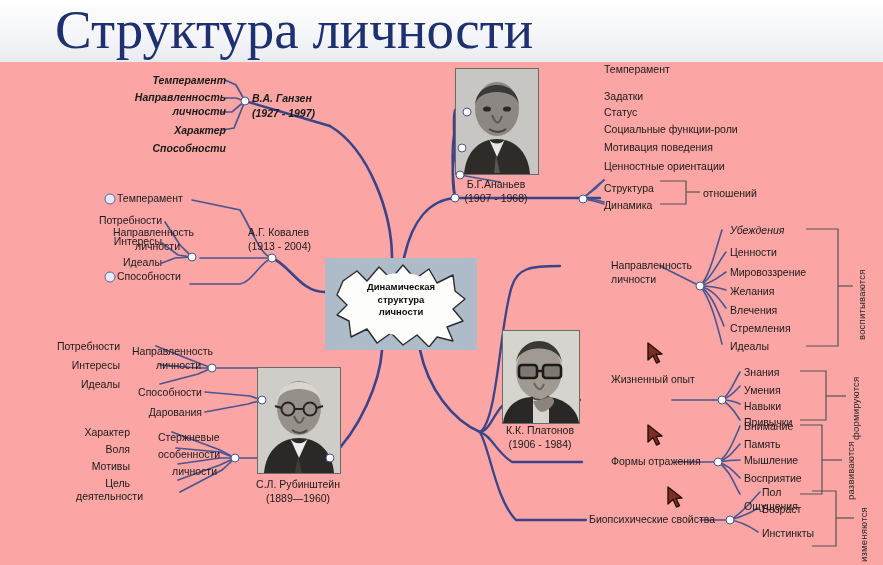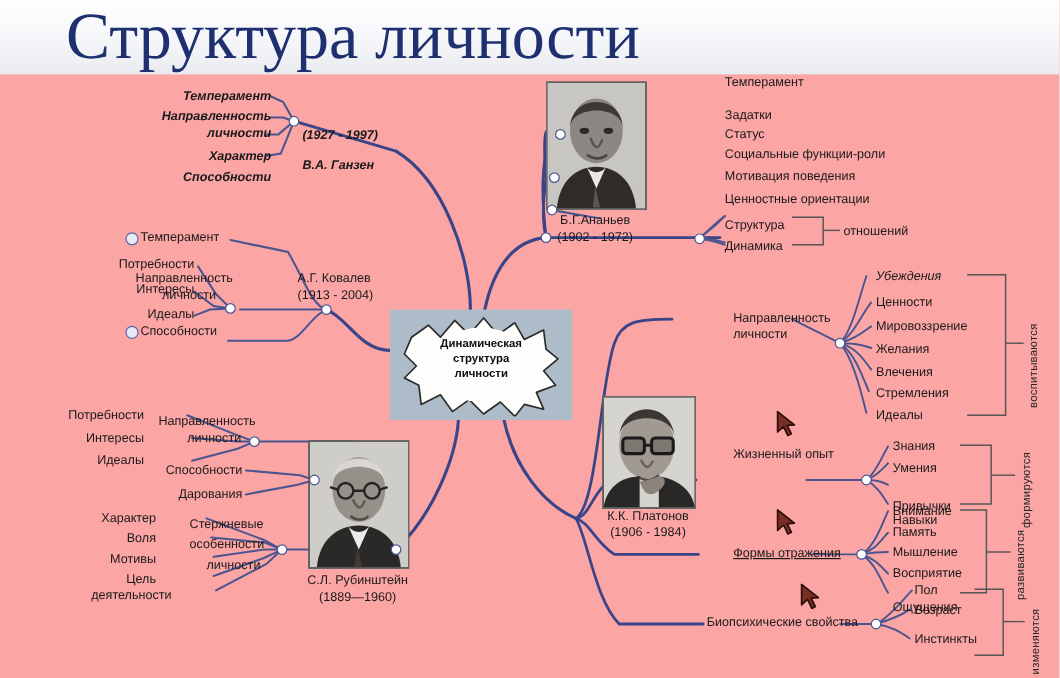--- a/index.html
+++ b/index.html
@@ -218,40 +218,40 @@
       <path d="M812,491 L836,491 L836,546 L812,546"></path>
       <path d="M836,518 L854,518"></path>
     </g>
   </svg>
 
   <div class="lbl r ital" style="left:226px;top:74px;">Темперамент</div>
   <div class="lbl r ital" style="left:226px;top:91px;">Направленность</div>
   <div class="lbl r ital" style="left:226px;top:105px;">личности</div>
   <div class="lbl r ital" style="left:226px;top:124px;">Характер</div>
   <div class="lbl r ital" style="left:226px;top:142px;">Способности</div>
-  <div class="lbl ital" style="left:252px;top:92px;margin-top:40px;">В.А. Ганзен</div>
+  <div class="lbl ital" style="left:252px;top:92px;">В.А. Ганзен</div>
   <div class="lbl ital" style="left:252px;top:107px;">(1927 - 1997)</div>
   <div class="dot" style="left:245px;top:101px;"></div>
 
   <div class="portrait" style="left:455px;top:68px;width:82px;height:105px;">
     <svg class="face" viewBox="0 0 82 105" preserveAspectRatio="none">
       <rect x="0" y="0" width="82" height="105" fill="#c8c6c2"></rect>
       <ellipse cx="41" cy="40" rx="22" ry="27" fill="#8d8783"></ellipse>
       <path d="M19,38 C19,18 63,18 63,38 C63,26 55,16 41,16 C27,16 19,26 19,38Z" fill="#3b3835"></path>
       <ellipse cx="31" cy="40" rx="4" ry="2.6" fill="#2a2724"></ellipse>
       <ellipse cx="51" cy="40" rx="4" ry="2.6" fill="#2a2724"></ellipse>
       <path d="M36,46 C40,56 43,56 46,47" fill="none" stroke="#5a534d" stroke-width="2"></path>
       <path d="M33,60 C39,64 45,64 50,60" fill="none" stroke="#4a4540" stroke-width="2"></path>
       <path d="M8,105 C10,82 24,70 41,70 C58,70 72,82 74,105Z" fill="#2e2b29"></path>
       <path d="M33,70 L41,88 L49,70 C46,76 36,76 33,70Z" fill="#e9e7e3"></path>
       <path d="M40,86 L44,104 L38,104Z" fill="#5b5552"></path>
     </svg>
   </div>
   <div class="lbl c" style="left:496px;top:178px;">Б.Г.Ананьев</div>
-  <div class="lbl c" style="left:496px;top:192px;">(1902 - 1972)</div>
+  <div class="lbl c" style="left:496px;top:192px;">(1907 - 1968)</div>
 
   <div class="lbl" style="left:604px;top:63px;">Темперамент</div>
   <div class="lbl" style="left:604px;top:90px;">Задатки</div>
   <div class="lbl" style="left:604px;top:106px;">Статус</div>
   <div class="lbl" style="left:604px;top:123px;">Социальные функции-роли</div>
   <div class="lbl" style="left:604px;top:141px;">Мотивация поведения</div>
   <div class="lbl" style="left:604px;top:160px;text-align:right;">Ценностные ориентации</div>
   <div class="lbl" style="left:604px;top:182px;">Структура</div>
   <div class="lbl" style="left:604px;top:199px;">Динамика</div>
   <div class="lbl" style="left:703px;top:187px;">отношений</div>
@@ -361,29 +361,29 @@
   <div class="lbl" style="left:730px;top:285px;">Желания</div>
   <div class="lbl" style="left:730px;top:304px;">Влечения</div>
   <div class="lbl" style="left:730px;top:322px;">Стремления</div>
   <div class="lbl" style="left:730px;top:340px;">Идеалы</div>
   <div class="vlbl" style="left:856px;top:230px;height:110px;">воспитываются</div>
   <div class="dot" style="left:700px;top:286px;"></div>
 
   <div class="lbl" style="left:611px;top:373px;">Жизненный опыт</div>
   <div class="lbl" style="left:744px;top:366px;">Знания</div>
   <div class="lbl" style="left:744px;top:384px;text-align:right;">Умения</div>
-  <div class="lbl" style="left:744px;top:400px;margin-top:28px;">Навыки</div>
+  <div class="lbl" style="left:744px;top:400px;">Навыки</div>
   <div class="lbl" style="left:744px;top:416px;">Привычки</div>
   <div class="vlbl" style="left:850px;top:360px;height:80px;">формируются</div>
   <div class="dot" style="left:722px;top:400px;"></div>
   <svg class="cursor" style="left:646px;top:342px;" viewBox="0 0 18 22">
     <path d="M2,1 L2,18 L7,13.5 L10.5,21 L13.5,19.5 L10,12.5 L16,12 Z" fill="#7a2f24" stroke="#2a0f0b" stroke-width="1.4" stroke-linejoin="round"></path>
   </svg>
 
-  <div class="lbl" style="left:611px;top:455px;text-decoration:underline;">Формы отражения</div>
+  <div class="lbl" style="left:611px;top:455px;">Формы отражения</div>
   <div class="lbl" style="left:744px;top:420px;">Внимание</div>
   <div class="lbl" style="left:744px;top:438px;">Память</div>
   <div class="lbl" style="left:744px;top:454px;">Мышление</div>
   <div class="lbl" style="left:744px;top:472px;">Восприятие</div>
   <div class="lbl" style="left:744px;top:500px;">Ощущения</div>
   <div class="vlbl" style="left:845px;top:420px;height:80px;">развиваются</div>
   <div class="dot" style="left:718px;top:462px;"></div>
   <svg class="cursor" style="left:646px;top:424px;" viewBox="0 0 18 22">
     <path d="M2,1 L2,18 L7,13.5 L10.5,21 L13.5,19.5 L10,12.5 L16,12 Z" fill="#7a2f24" stroke="#2a0f0b" stroke-width="1.4" stroke-linejoin="round"></path>
   </svg>

